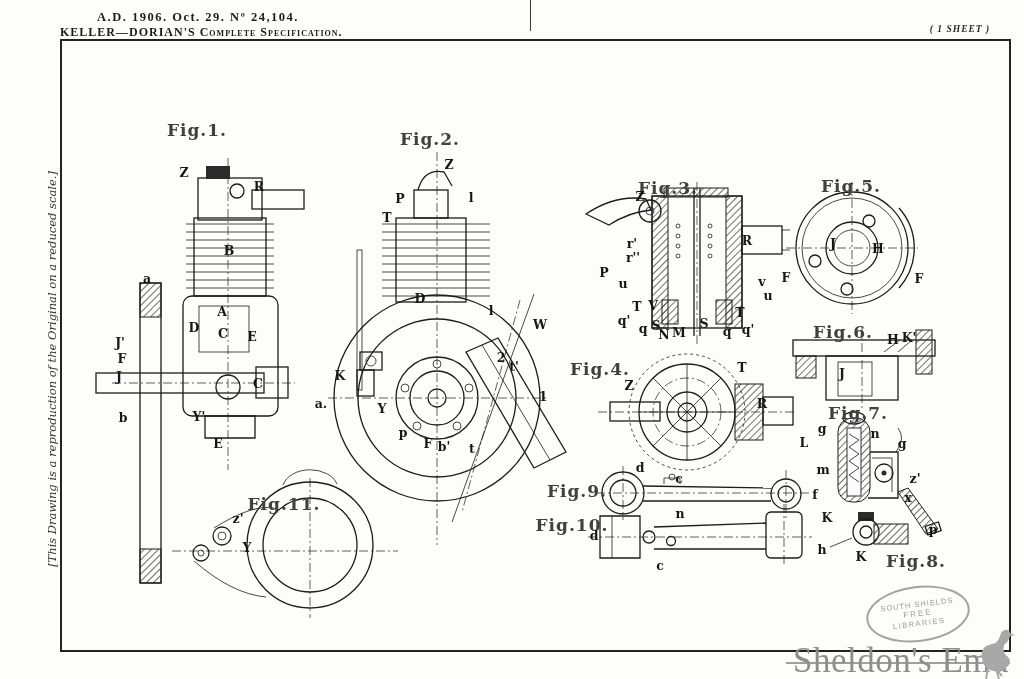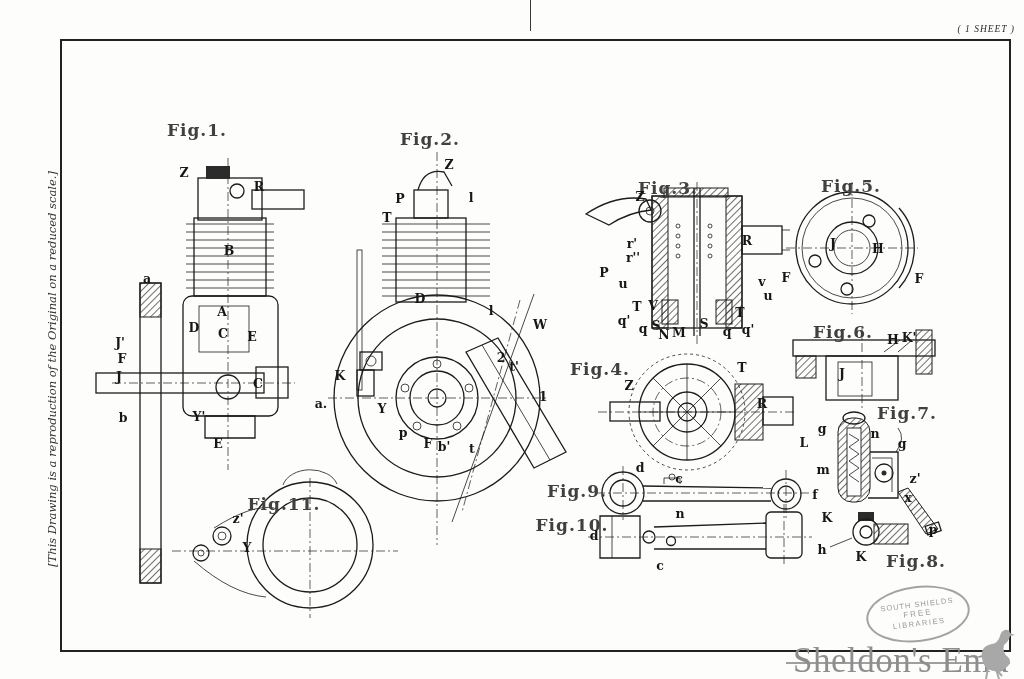--- a/index.html
+++ b/index.html
@@ -1,20 +1,20 @@
 <!DOCTYPE html>
 <html><head>
 <meta charset="utf-8">
 <style>
   html,body{margin:0;padding:0;background:#ffffff;}
   #page{position:relative;width:1024px;height:679px;background:#fdfdfc;overflow:hidden;
         font-family:"Liberation Serif",serif;color:#1c1c1c;}
   .hdr1{position:absolute;left:97px;top:10px;font-size:12.5px;font-weight:700;letter-spacing:1.5px;}
   .hdr2{position:absolute;left:60px;top:25px;font-size:12px;font-weight:700;letter-spacing:1px;font-variant:small-caps;}
-  .sheet{position:absolute;left:905px;top:24px;width:110px;text-align:right;font-size:9.5px;font-style:italic;font-weight:400;letter-spacing:1px;color:#2a2a2a;}
+  .sheet{position:absolute;left:905px;top:24px;width:110px;text-align:center;font-size:9.5px;font-style:italic;font-weight:700;letter-spacing:1px;color:#2a2a2a;}
   .topdiv{position:absolute;left:530px;top:0;width:1px;height:31px;background:#3a3a3a;}
   .frame{position:absolute;left:60px;top:39px;width:947px;height:609px;border:2px solid #222;}
   .marginnote{position:absolute;left:-148px;top:362px;width:400px;text-align:center;
               transform:rotate(-90deg);font-size:11.5px;font-style:italic;color:#333;
               font-family:"DejaVu Serif",serif;}
   #figure-layer{position:absolute;left:0;top:0;width:1024px;height:679px;}
   .fig-label{position:absolute;transform:translate(-50%,-50%);font:700 17px "DejaVu Serif",serif;
              letter-spacing:1px;color:#404040;white-space:nowrap;}
   .part-label{position:absolute;transform:translate(-50%,-50%);font:700 12.5px "DejaVu Serif",serif;
               color:#161616;white-space:nowrap;}
@@ -27,20 +27,22 @@
   .stamp .s3{font-size:7.5px;letter-spacing:1.5px;}
   .watermark{position:absolute;left:793px;top:641px;font-family:"Liberation Serif",serif;
              font-size:35px;color:#8e8e8e;letter-spacing:0.5px;white-space:nowrap;}
   .wm-line{position:absolute;left:786px;top:662px;width:224px;height:1.5px;background:#9f9f9f;}
 </style>
 </head>
 <body>
 
 <div id="page">
 
+  <div class="hdr1">A.D. 1906. Oct. 29. Nº 24,104.</div>
+  <div class="hdr2">KELLER—DORIAN'S Complete Specification.</div>
   <div class="sheet">( 1 SHEET )</div>
   <div class="topdiv"></div>
   <div class="frame"></div>
   <div class="marginnote">[This Drawing is a reproduction of the Original on a reduced scale.]</div>
 
   <svg width="1024" height="679" viewBox="0 0 1024 679">
     <defs>
       <pattern id="h" width="5" height="5" patternUnits="userSpaceOnUse" patternTransform="rotate(45)">
         <line x1="0" y1="0" x2="0" y2="5" stroke="#333" stroke-width="1.4"></line>
       </pattern>
@@ -304,21 +306,21 @@
       <div class="part-label" style="left: 762px; top: 403px;">R</div>
       <div class="fig-label" style="left: 851px; top: 186px;">Fig.5.</div>
       <div class="part-label" style="left: 786px; top: 277px;">F</div>
       <div class="part-label" style="left: 833px; top: 243px;">J</div>
       <div class="part-label" style="left: 878px; top: 248px;">H</div>
       <div class="part-label" style="left: 919px; top: 278px;">F</div>
       <div class="fig-label" style="left: 843px; top: 332px;">Fig.6.</div>
       <div class="part-label" style="left: 893px; top: 339px;">H</div>
       <div class="part-label" style="left: 909px; top: 337px;">K'</div>
       <div class="part-label" style="left: 842px; top: 373px;">J</div>
-      <div class="fig-label" style="left: 907px; top: 413px;">Fig.7.</div>
+      <div class="fig-label" style="left: 858px; top: 413px;">Fig.7.</div>
       <div class="part-label" style="left: 822px; top: 428px;">g</div>
       <div class="part-label" style="left: 875px; top: 433px;">n</div>
       <div class="part-label" style="left: 804px; top: 442px;">L</div>
       <div class="part-label" style="left: 902px; top: 443px;">g</div>
       <div class="part-label" style="left: 823px; top: 469px;">m</div>
       <div class="part-label" style="left: 915px; top: 478px;">z'</div>
       <div class="part-label" style="left: 815px; top: 494px;">f</div>
       <div class="part-label" style="left: 908px; top: 497px;">x</div>
       <div class="part-label" style="left: 827px; top: 517px;">K</div>
       <div class="part-label" style="left: 933px; top: 529px;">p</div>

